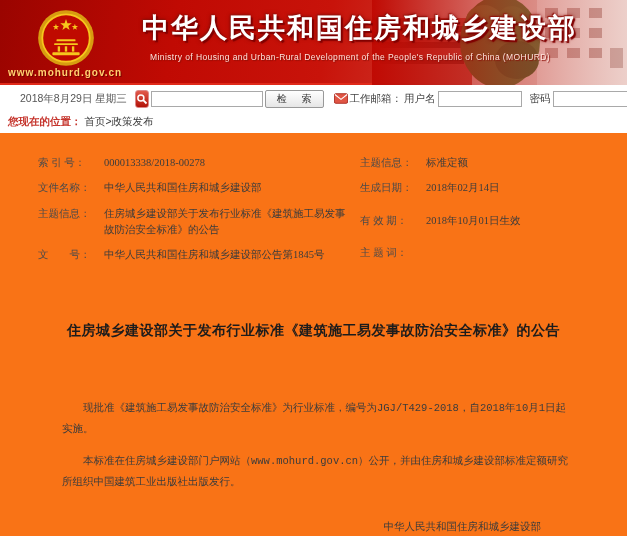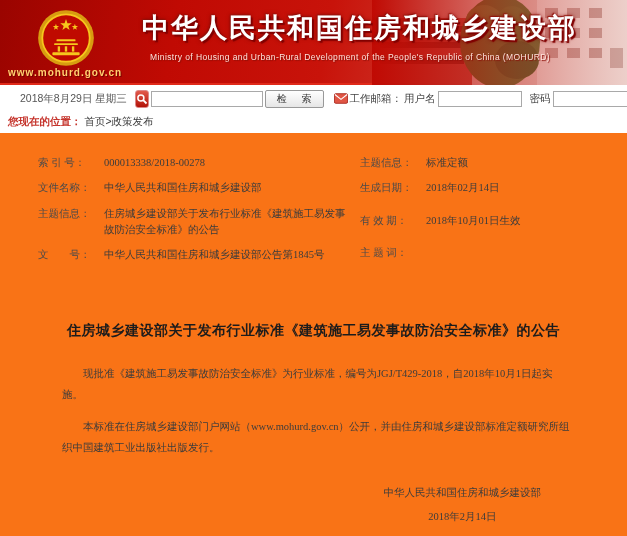--- a/index.html
+++ b/index.html
@@ -49,21 +49,21 @@
   .meta-col-left { flex:0 0 322px; }
   .meta-col-right { flex:1; }
   .meta-row { display:flex; margin-bottom:9px; line-height:1.55; }
   .meta-label { flex:0 0 66px; color:#4a4a4a; }
   .meta-value { max-width:246px; color:#3c3c3c; }
   .meta-row.spaced { margin-top:16px; }
 
   
   .article-title { margin-top:50px; text-align:center; font-size:14px; font-weight:bold;
     color:#1c1c1c; letter-spacing:.5px; padding:0 40px; }
-  .article-body { margin:24px 56px 0 62px; font-size:10.5px; line-height:1.95; color:#3c3c3c; }
+  .article-body { margin:58px 56px 0 62px; font-size:10.5px; line-height:1.95; color:#3c3c3c;font-family:Liberation Mono, monospace; }
   .article-body p { text-indent:2em; margin-bottom:12px; }
   .signature { margin-top:16px; margin-right:86px; text-align:center; font-size:10.5px;
     color:#3c3c3c; display:flex; flex-direction:column; align-items:center; float:right; }
   .signature .sig-date { margin-top:10px; }
 </style>
 </head>
 <body>
 
 <div class="page">
 

